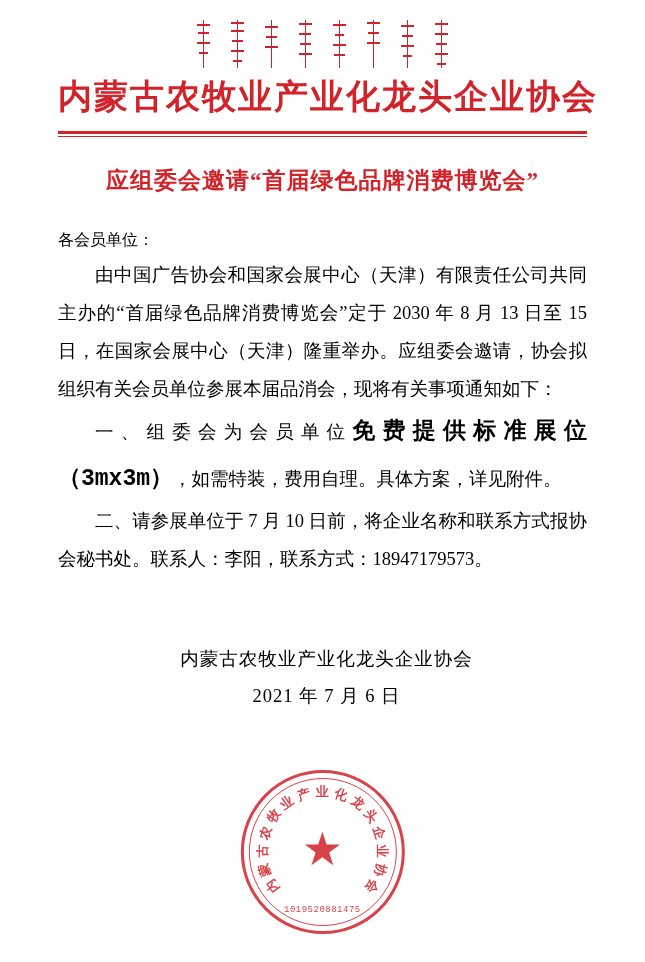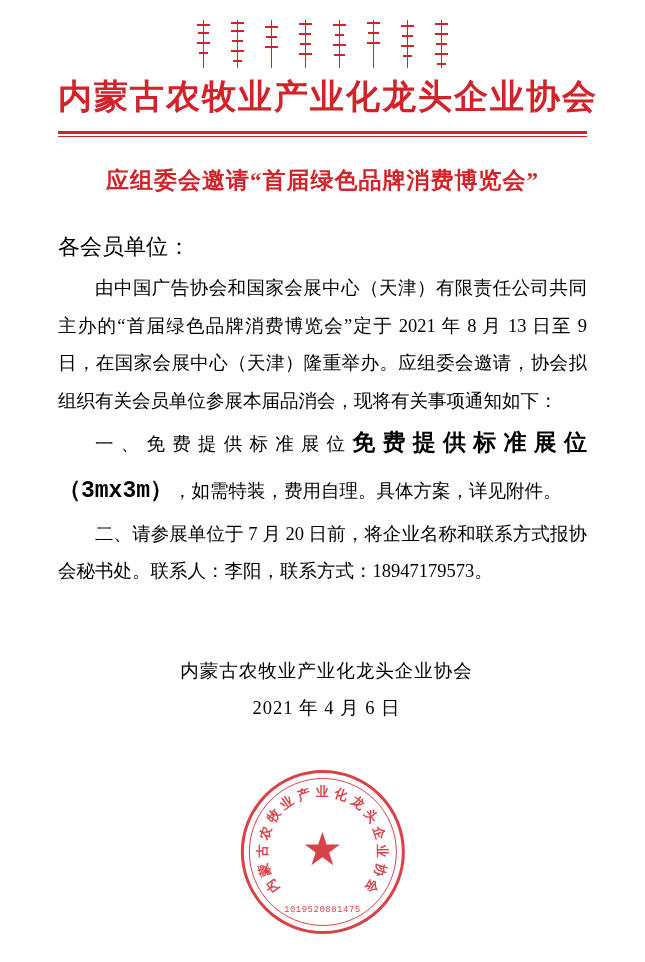--- a/index.html
+++ b/index.html
@@ -91,21 +91,21 @@
 
   
   .body-text {
     margin-top: 22px;
     font-size: 18.5px;
     line-height: 2.05;
     text-align: justify;
     text-justify: inter-ideograph;
   }
   .salutation {
-    font-size: 22px;
+    font-size: 16px;
     line-height: 2.05;
   }
   .para {
     text-indent: 2em;
     font-size: 18.5px;
     line-height: 2.05;
   }
   .para.spaced {
     margin-top: 0;
   }
@@ -270,25 +270,25 @@
     <div class="rule-thick"></div>
     <div class="rule-thin"></div>
   </div>
 
   <div class="doc-title">
     <span>应组委会邀请“首届绿色品牌消费博览会”</span>
   </div>
 
   <div class="body-text">
     <div class="salutation">各会员单位：</div>
-    <div class="para">由中国广告协会和国家会展中心（天津）有限责任公司共同主办的“首届绿色品牌消费博览会”定于 2021 年 8 月 13 日至 9 日，在国家会展中心（天津）隆重举办。应组委会邀请，协会拟组织有关会员单位参展本届品消会，现将有关事项通知如下：</div>
+    <div class="para">由中国广告协会和国家会展中心（天津）有限责任公司共同主办的“首届绿色品牌消费博览会”定于 2030 年 8 月 13 日至 15 日，在国家会展中心（天津）隆重举办。应组委会邀请，协会拟组织有关会员单位参展本届品消会，现将有关事项通知如下：</div>
     <div class="para spaced">
-      <span>一、免费提供标准展位</span><span class="mono-inline">免费提供标准展位（3mx3m）</span><span>，如需特装，费用自理。具体方案，详见附件。</span>
+      <span>一、组委会为会员单位</span><span class="mono-inline">免费提供标准展位（3mx3m）</span><span>，如需特装，费用自理。具体方案，详见附件。</span>
     </div>
-    <div class="para spaced">二、请参展单位于 7 月 20 日前，将企业名称和联系方式报协会秘书处。联系人：李阳，联系方式：18947179573。</div>
+    <div class="para spaced">二、请参展单位于 7 月 10 日前，将企业名称和联系方式报协会秘书处。联系人：李阳，联系方式：18947179573。</div>
   </div>
 
   <div class="seal-wrap">
     <div class="seal">
       <div class="inner-ring"></div>
       <div class="star">★</div>
       <div class="seal-arc-char" id="seal-arc">
           <span style="left: -49.1491px; top: 34.4146px; transform: translate(-50%, -50%) rotate(-125deg);">内</span>
           <span style="left: -57.3344px; top: 17.6853px; transform: translate(-50%, -50%) rotate(-107.143deg);">蒙</span>
           <span style="left: -59.9953px; top: -0.747979px; transform: translate(-50%, -50%) rotate(-89.2857deg);">古</span>
@@ -304,16 +304,16 @@
           <span style="left: 59.9953px; top: -0.747979px; transform: translate(-50%, -50%) rotate(89.2857deg);">业</span>
           <span style="left: 57.3344px; top: 17.6853px; transform: translate(-50%, -50%) rotate(107.143deg);">协</span>
           <span style="left: 49.1491px; top: 34.4146px; transform: translate(-50%, -50%) rotate(125deg);">会</span>
         </div>
       <div class="seal-code">1019520881475</div>
     </div>
   </div>
 
   <div class="signature">
     <div class="sig-org">内蒙古农牧业产业化龙头企业协会</div>
-    <div class="sig-date">2021 年 4 月 6 日</div>
+    <div class="sig-date">2021 年 7 月 6 日</div>
   </div>
 
 </div>
 
 </body></html>

